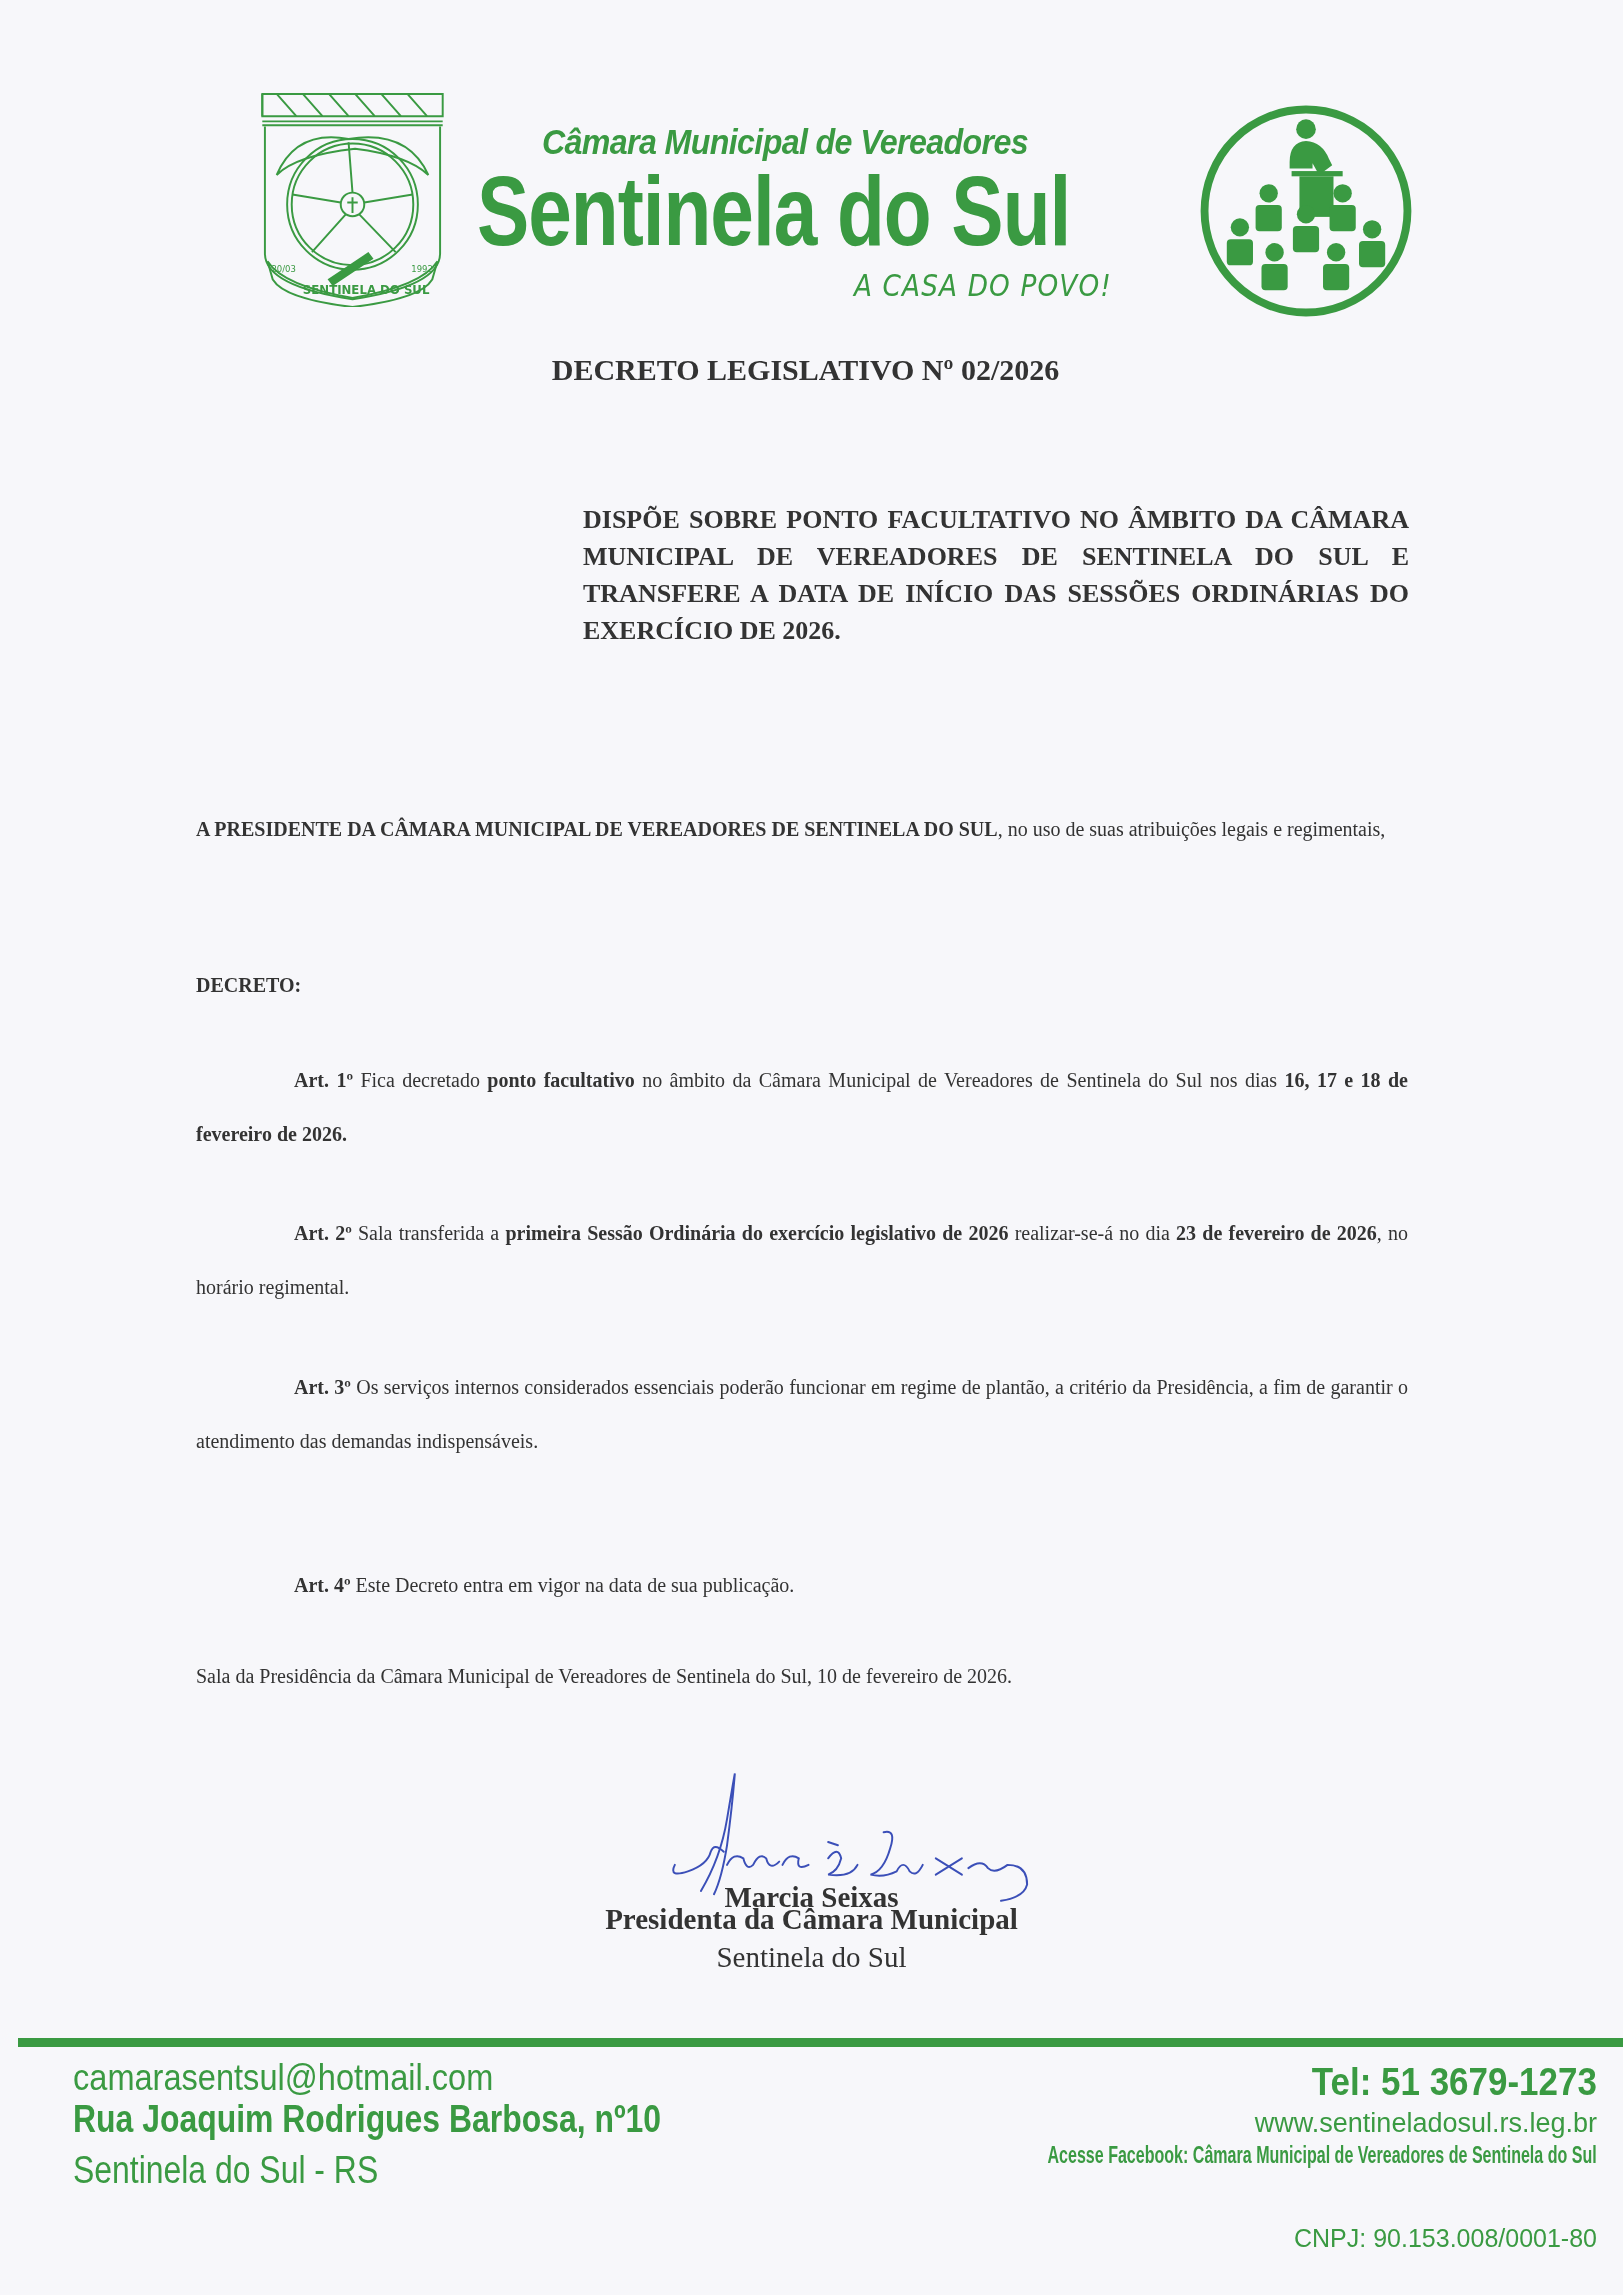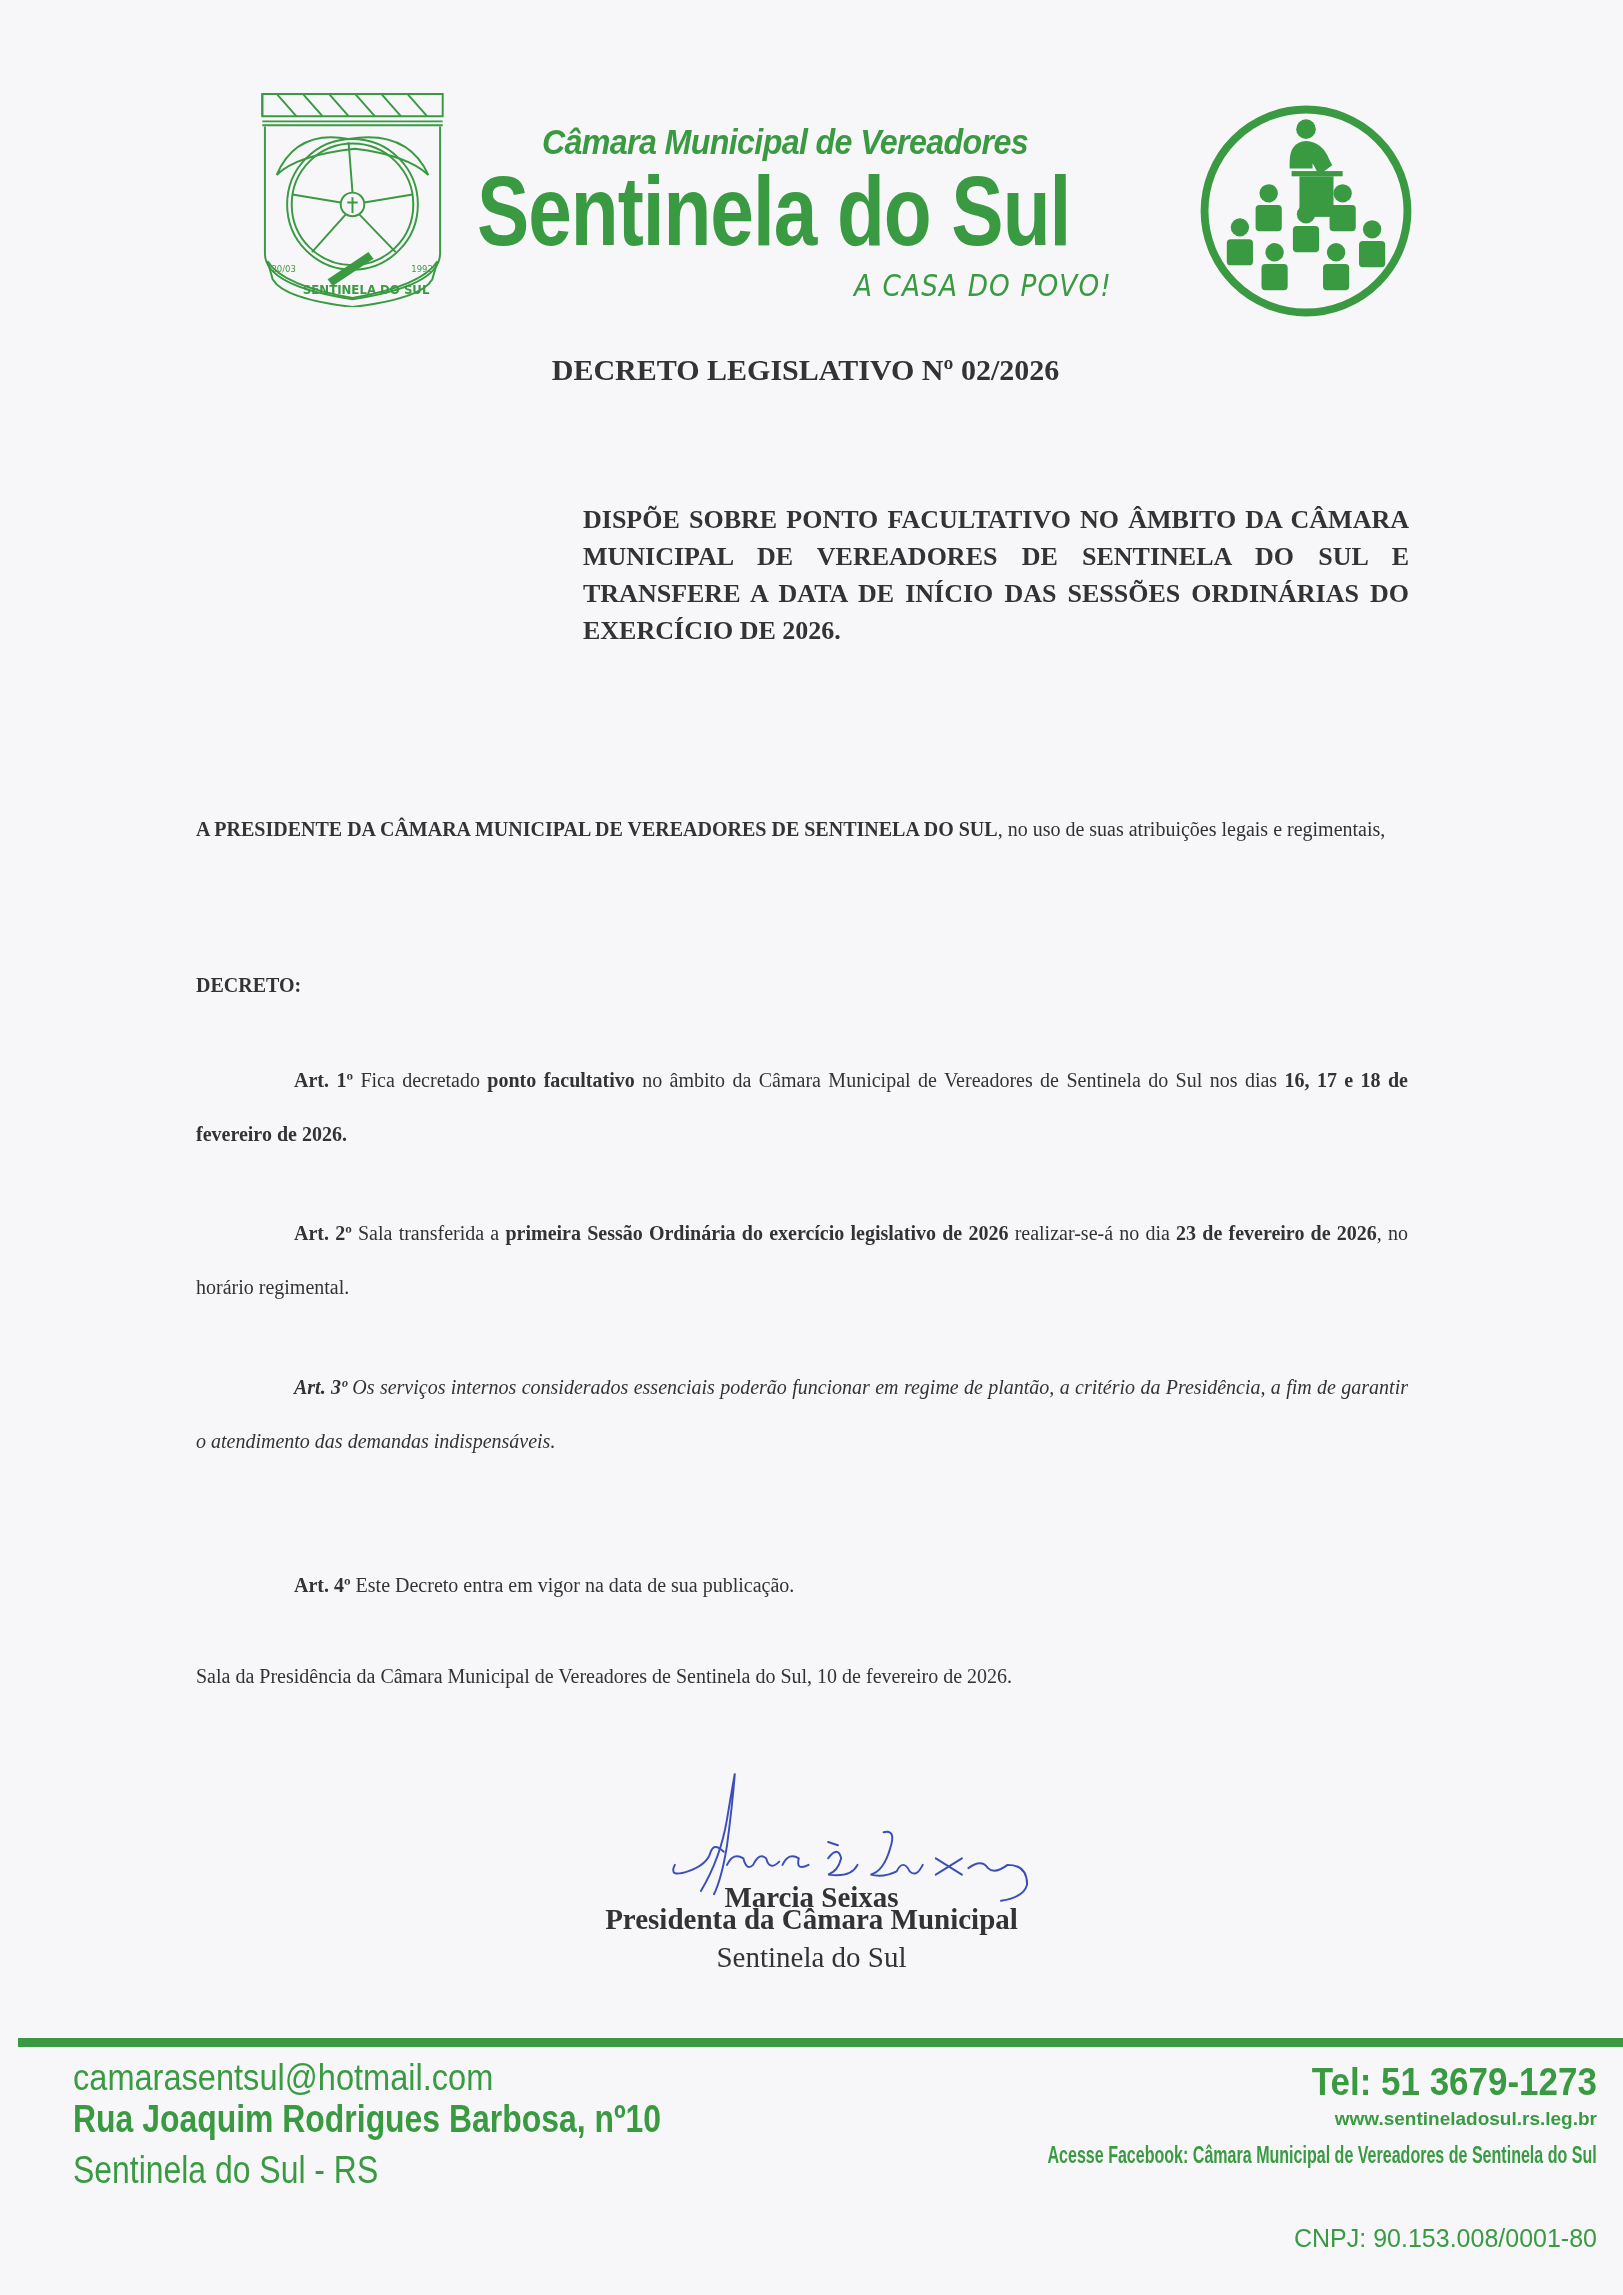--- a/index.html
+++ b/index.html
@@ -26,21 +26,21 @@
   
   #sig-svg { left:661px; top:1767px; width:393px; height:137px; }
   .sig-line { left:0; width:1623px; text-align:center; font-size:29px; }
   
   #footer-rule { left:18.3px; top:2038px; width:1605px; height:9.2px; background:#3a9a42; }
   .foot { font-family:"Liberation Sans", sans-serif; color:#3a9a42; white-space:nowrap; }
   #f-email { left:73px; top:2057px; font-size:37px; transform:scaleX(0.88); transform-origin:left; }
   #f-address { left:73px; top:2098px; font-size:38px; font-weight:bold; transform:scaleX(0.84); transform-origin:left; }
   #f-city { left:73px; top:2149px; font-size:38px; transform:scaleX(0.84); transform-origin:left; }
   #f-tel { right:26px; top:2061px; font-size:38px; font-weight:bold; transform:scaleX(0.92); transform-origin:right; }
-  #f-web { right:26px; top:2108px; font-size:19px;font-weight:bold; }
+  #f-web { right:26px; top:2108px; font-size:27px; }
   #f-fb { right:26px; top:2142px; font-size:23.6px; font-weight:bold; transform:scaleX(0.68); transform-origin:right; }
   #f-cnpj { right:26px; top:2176px; font-size:25px;margin-top:48px; }
 </style>
 </head>
 <body>
 
 <div class="abs" id="coat">
   <svg viewBox="0 0 292 332" width="191" height="217" fill="none" stroke="#3a9a42" stroke-width="3">
 
     <path d="M8 6 L284 6 L284 40 L8 40 Z"></path>
@@ -110,21 +110,21 @@
 <div class="abs para doc" style="top:958px;font-weight:bold;">DECRETO:</div>
 
 <div class="abs para doc indent last-left" style="top:1053px;">
   <b>Art. 1º</b><span> Fica decretado </span><b>ponto facultativo</b><span> no âmbito da Câmara Municipal de Vereadores de Sentinela do Sul nos dias </span><b>16, 17 e 18 de fevereiro de 2026.</b>
 </div>
 
 <div class="abs para doc indent last-left" style="top:1206px;">
   <b>Art. 2º</b><span> Sala transferida a </span><b>primeira Sessão Ordinária do exercício legislativo de 2026</b><span> realizar-se-á no dia </span><b>23 de fevereiro de 2026</b><span>, no horário regimental.</span>
 </div>
 
-<div class="abs para doc indent last-left" style="top:1360px;font-style:italic;">
+<div class="abs para doc indent last-left" style="top:1360px;">
   <b>Art. 3º</b><span> Os serviços internos considerados essenciais poderão funcionar em regime de plantão, a critério da Presidência, a fim de garantir o atendimento das demandas indispensáveis.</span>
 </div>
 
 <div class="abs para doc indent last-left" style="top:1558px;">
   <b>Art. 4º</b><span> Este Decreto entra em vigor na data de sua publicação.</span>
 </div>
 
 <div class="abs para doc last-left" style="top:1649px;">Sala da Presidência da Câmara Municipal de Vereadores de Sentinela do Sul, 10 de fevereiro de 2026.</div>
 
 <div class="abs" id="sig-svg">

